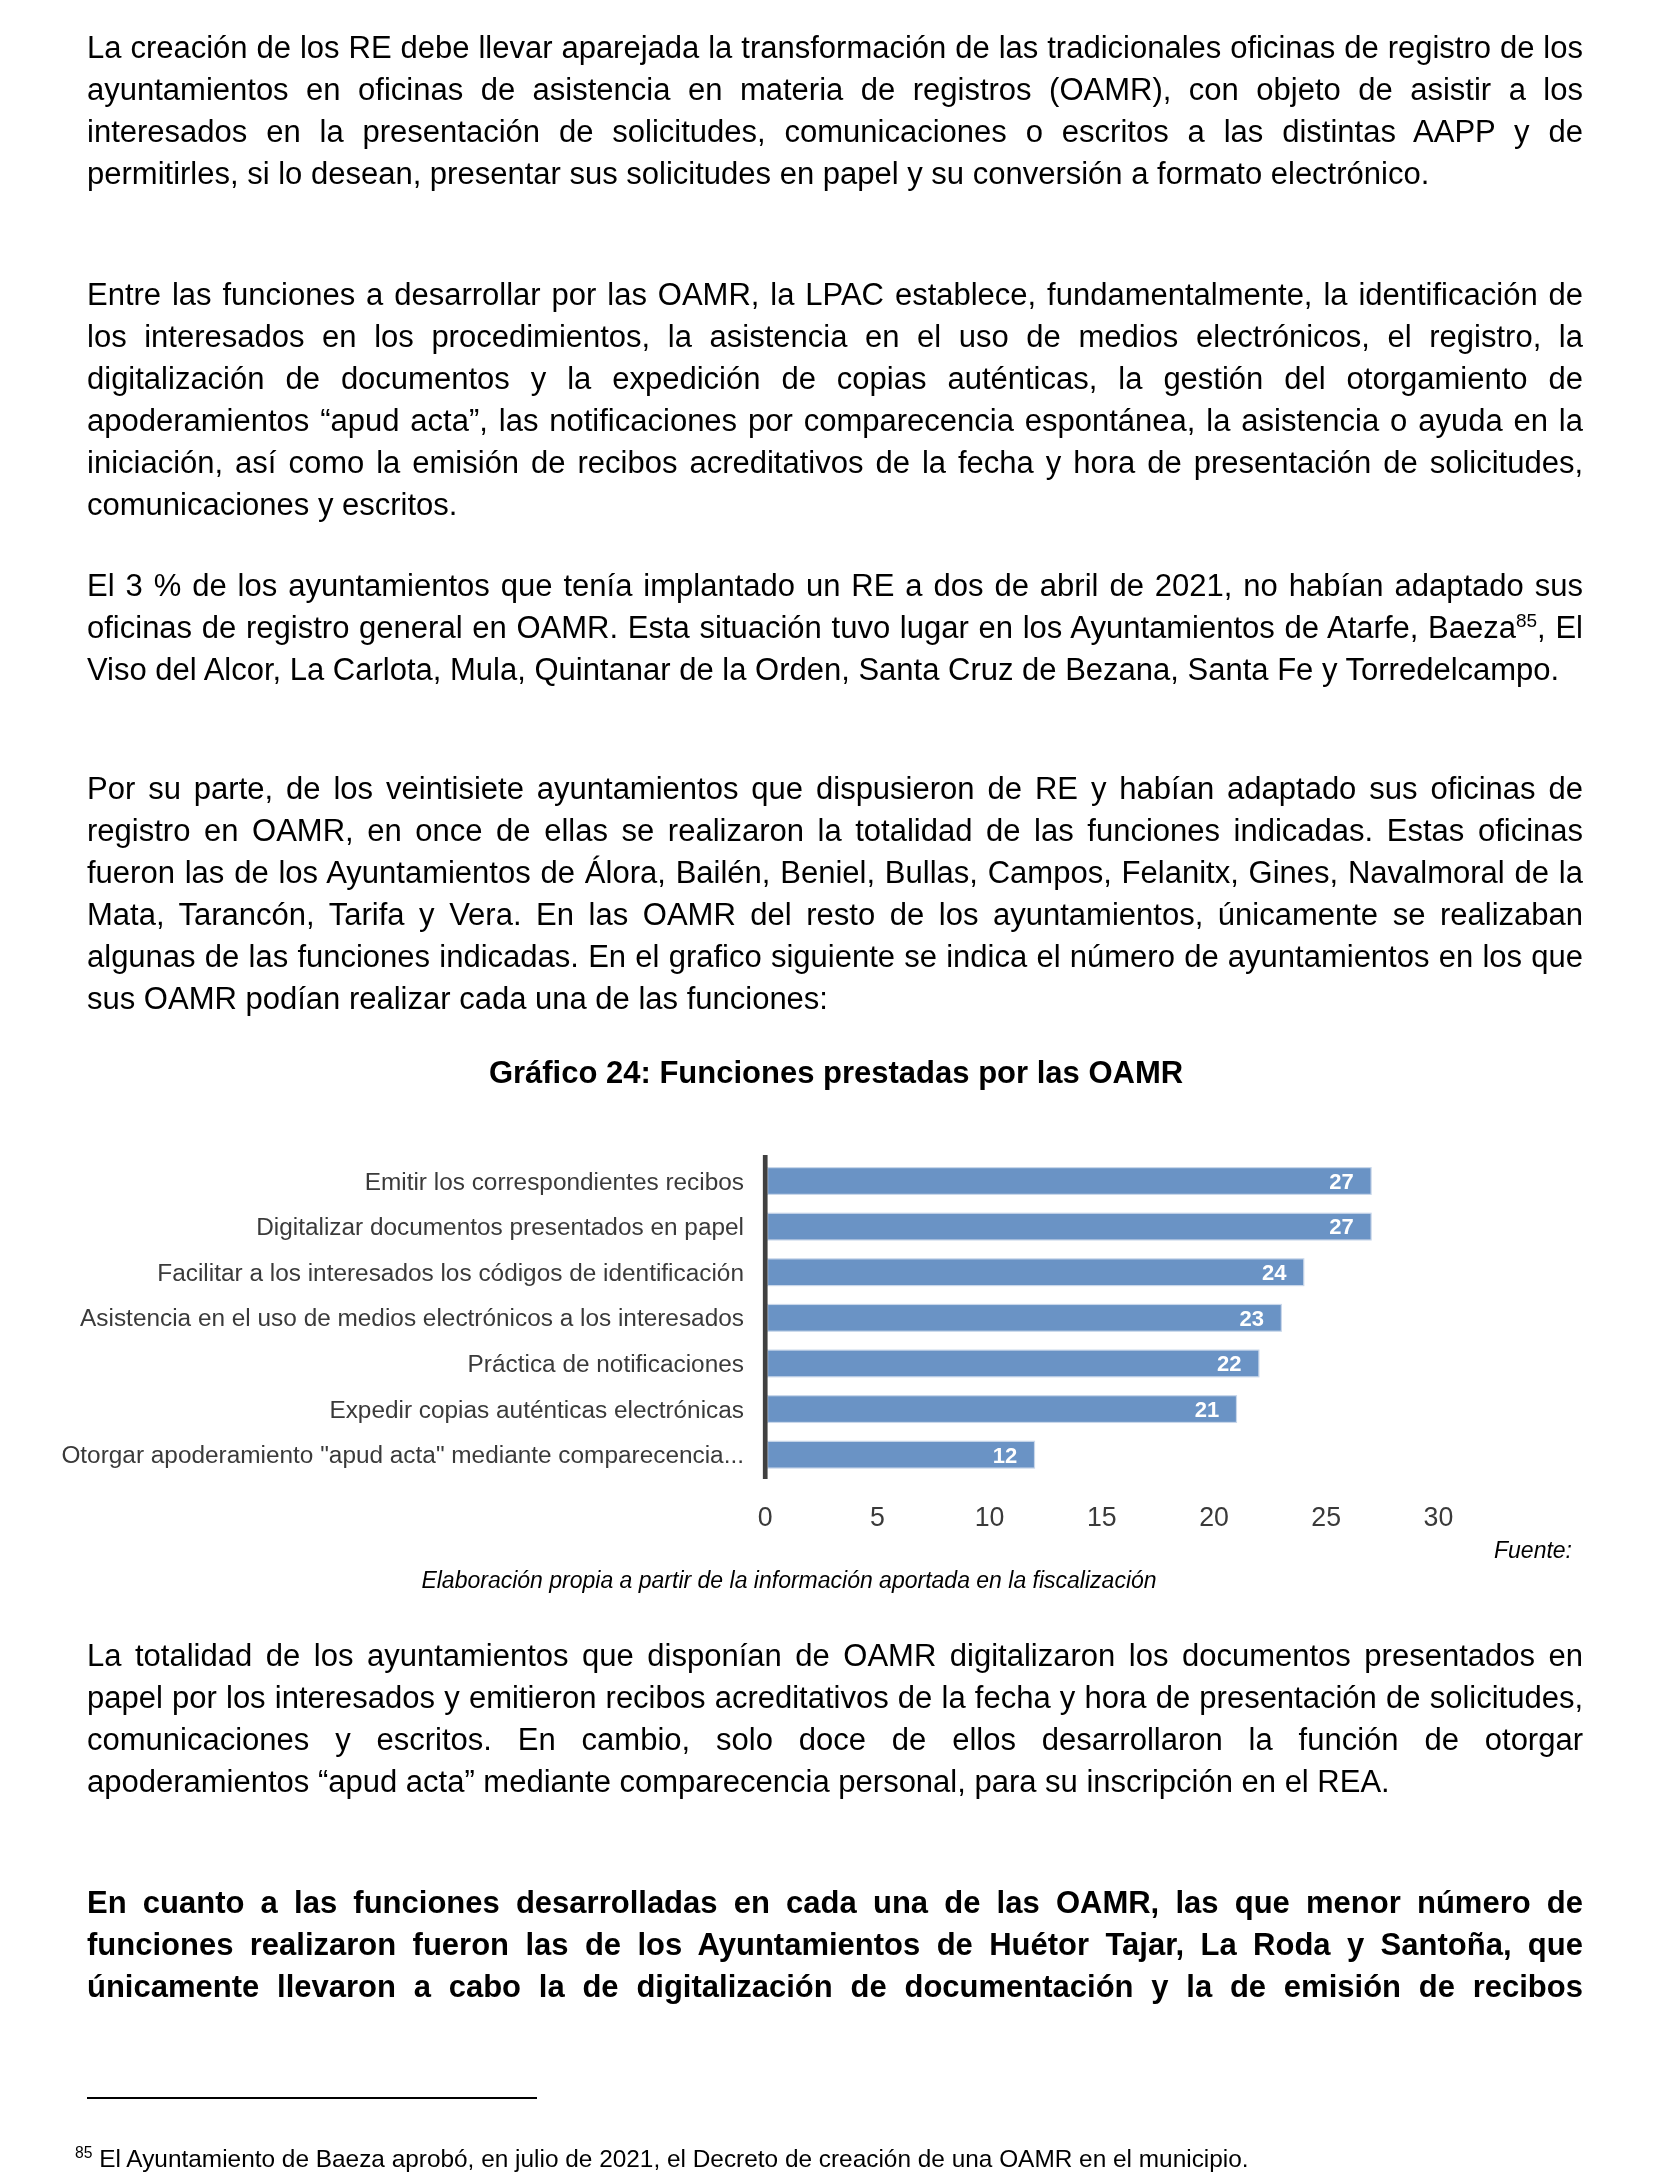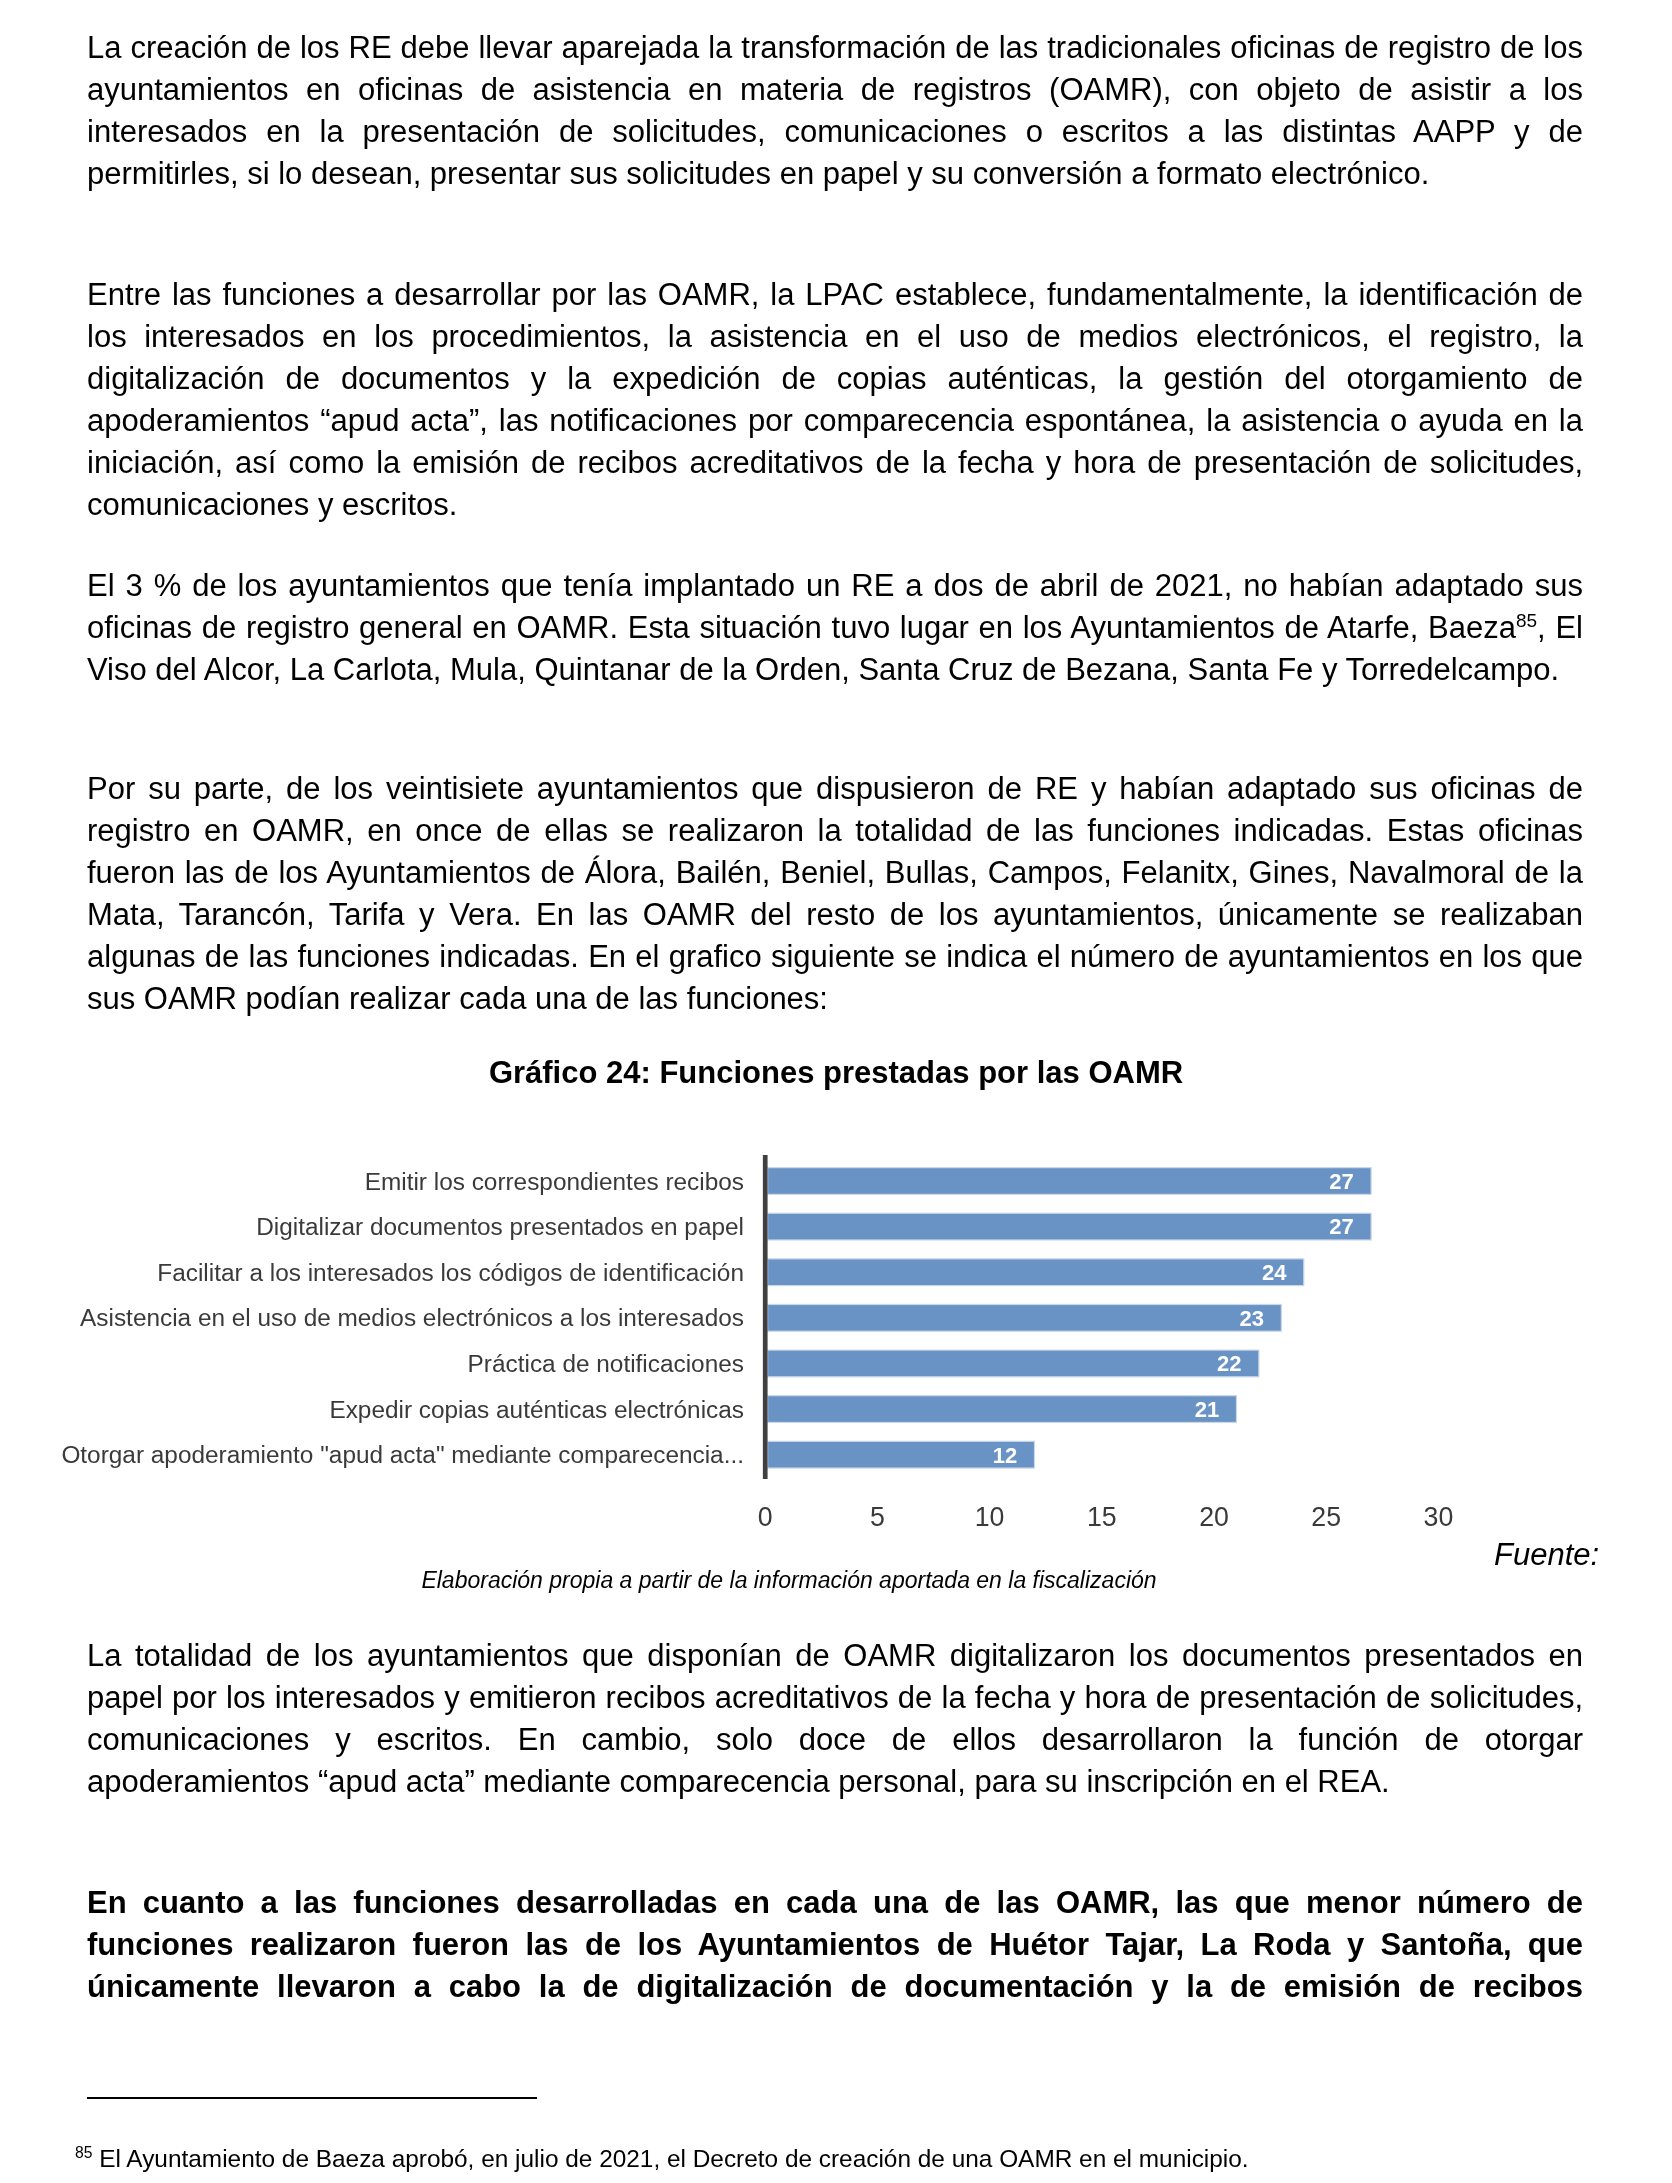--- a/index.html
+++ b/index.html
@@ -14,21 +14,21 @@
   #p4 { top:768px; }
   #p5 { top:1635px; }
   #p6 { top:1882px; }
   #p6 { text-align-last:justify;font-weight:bold; }
   .chart-title { position:absolute; top:1055px; left:0; width:1672px; text-align:center;
                  font-weight:bold; font-size:31px; margin:0; }
   #chart-svg { position:absolute; left:0; top:1133px; }
   .cat-label { font-family:"Liberation Sans", sans-serif; font-size:31px; fill:#3a3a3a; }
   .val-label { font-family:"Liberation Sans", sans-serif; font-size:28px; fill:#ffffff; font-weight:bold; }
   .tick-label { font-family:"Liberation Sans", sans-serif; font-size:34px; fill:#3a3a3a; }
-  .fuente { position:absolute; top:1537px; left:1494px; font-style:italic; font-size:31px; }
+  .fuente { position:absolute; top:1537px; left:1494px; font-style:italic; font-size:23px; }
   .source { position:absolute; top:1567px; left:0; width:1672px; text-align:center;
             font-style:italic; font-size:23px; margin-left:-47px; }
   .fn-rule { position:absolute; left:87px; top:2097px; width:450px; height:2.4px; background:#000; }
   .footnote { position:absolute; left:75px; top:2145px; font-size:24.4px; }
   .footnote sup { font-size:15.7px; vertical-align:super; line-height:0; }
 </style>
 </head>
 <body>
 
 <p class="para" id="p1">La creación de los RE debe llevar aparejada la transformación de las tradicionales oficinas de registro de los ayuntamientos en oficinas de asistencia en materia de registros (OAMR), con objeto de asistir a los interesados en la presentación de solicitudes, comunicaciones o escritos a las distintas AAPP y de permitirles, si lo desean, presentar sus solicitudes en papel y su conversión a formato electrónico.</p>

